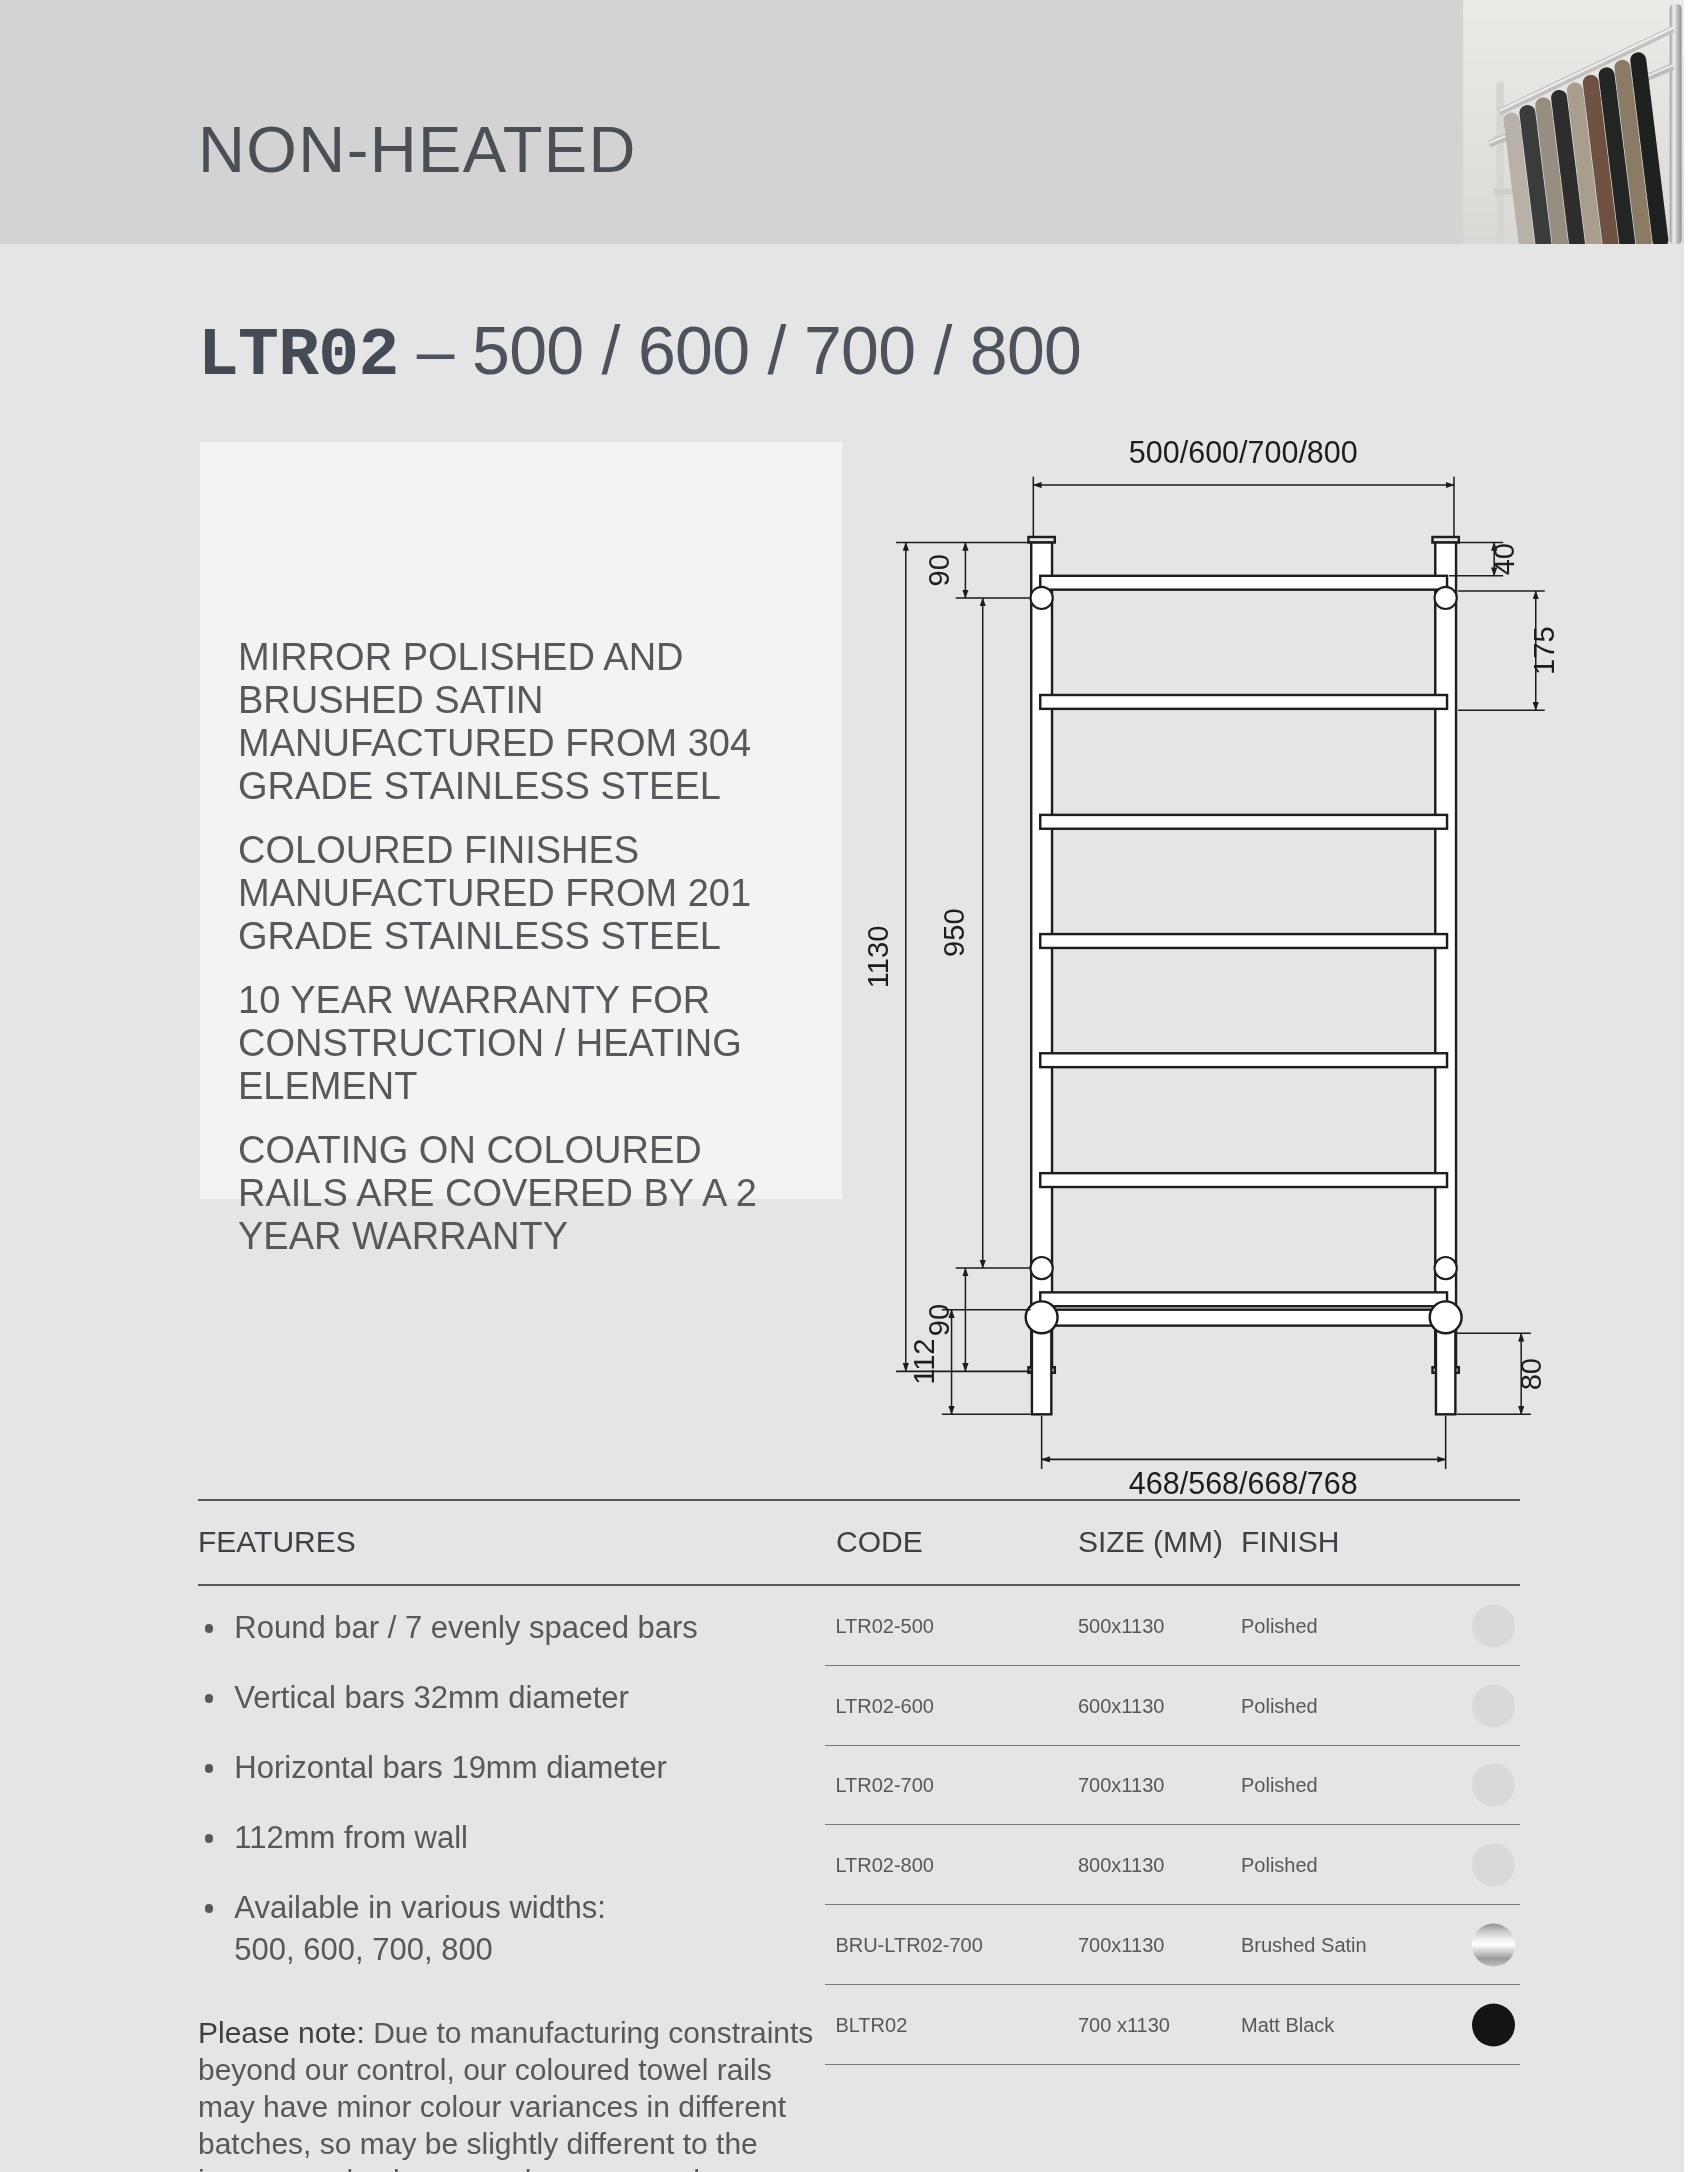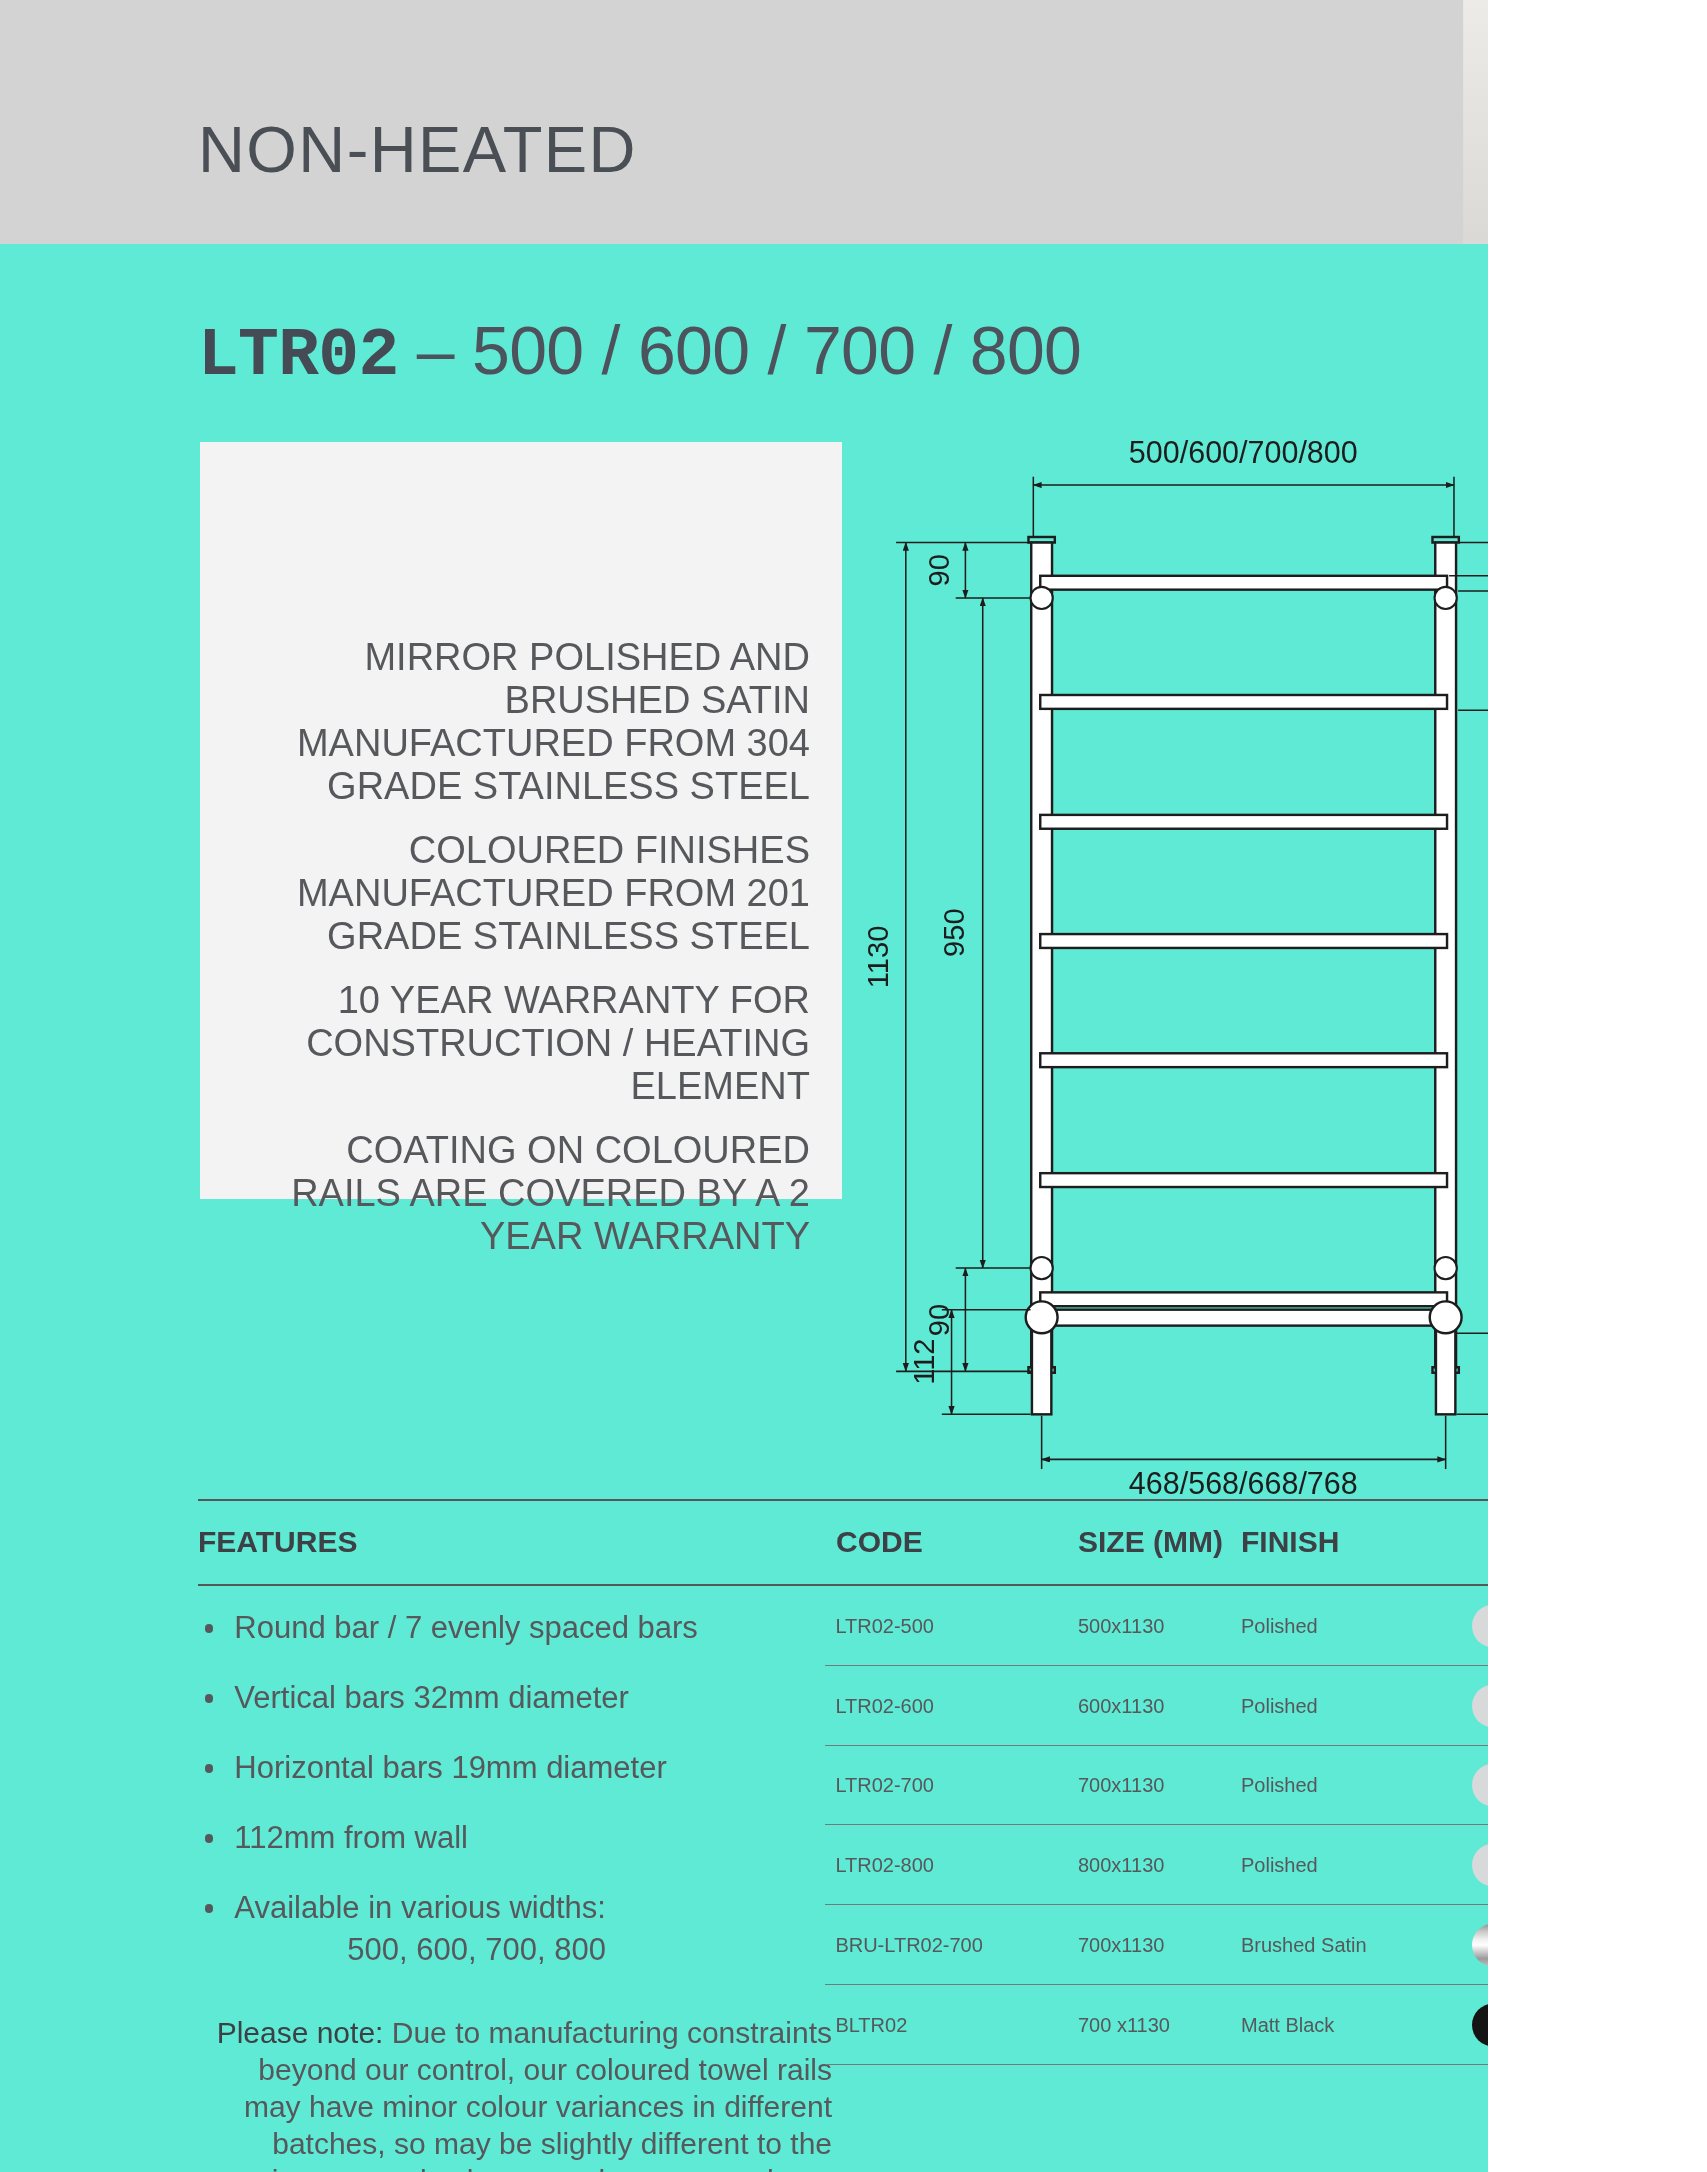--- a/index.html
+++ b/index.html
@@ -1,18 +1,18 @@
 <!DOCTYPE html>
 <html style="font-size:11px"><head>
 <meta charset="utf-8">
 <style>
   html,body{margin:0;padding:0;background:#ffffff;}
   .page{
-    position:relative;width:1488px;height:2172px;background:#5eead4;
-    font-family:"Liberation Sans", sans-serif;overflow:hidden;text-align:right;
+    position:relative;width:1684px;height:2172px;background:#e5e5e5;
+    font-family:"Liberation Sans", sans-serif;overflow:hidden;
   }
   
   .banner{position:absolute;left:0;top:0;width:1708px;height:244px;background:#d3d3d3;}
   .banner-title{
     position:absolute;left:198px;top:112px;font-size:65px;font-weight:300;
     color:#4a4f56;letter-spacing:1.4px;white-space:nowrap;
   }
   .photo{position:absolute;right:0;top:0;width:245px;height:244px;display:block;}
   
   .title{position:absolute;left:198px;top:311px;font-size:68px;color:#454b54;white-space:nowrap;letter-spacing:-0.7px;}
@@ -22,21 +22,21 @@
   .infobox{position:absolute;left:200px;top:442px;width:642px;height:757px;background:#f3f3f4;}
   .infobox-text{position:absolute;left:38px;top:194px;width:572px;}
   .infobox-text p{font-size:38px;line-height:43px;color:#56585b;margin:0 0 21px 0;}
   
   .drawing{position:absolute;left:867px;top:435px;width:693px;height:1064px;}
   .drawing text{font-family:"Liberation Sans", sans-serif;fill:#1d1d1d;}
   
   .rule{position:absolute;left:198px;width:1322px;height:2.1px;background:#55575a;}
   .rule-top{top:1499px;}
   .rule-head{top:1584px;}
-  .col-head{position:absolute;top:1525px;font-size:30px;font-weight:bold;color:#3d4145;white-space:nowrap;}
+  .col-head{position:absolute;top:1525px;font-size:30px;font-weight:normal;color:#3d4145;white-space:nowrap;}
   
   .features{position:absolute;left:198px;top:1607px;width:624px;}
   .feature{display:flex;font-size:31px;line-height:42px;color:#56585b;margin-bottom:28px;}
   .bullet{width:8.3px;height:8.3px;border-radius:50%;background:#56585b;margin:17.3px 21px 0 7px;flex:none;}
   .feature .l2{display:block;}
   .note{position:absolute;left:198px;top:1984px;width:634px;font-size:30px;line-height:37px;color:#56585b;}
   .note .label{font-weight:normal;color:#3d4145;}
   
   .spec-table{position:absolute;left:825px;top:1586px;width:695px;}
   .trow{position:absolute;left:0;width:100%;height:79px;border-bottom:1.4px solid #77797b;}

